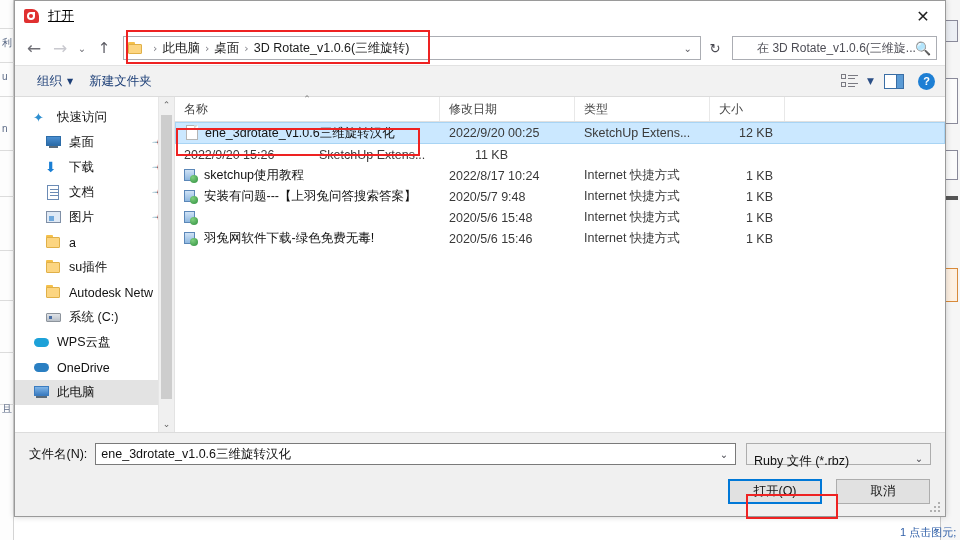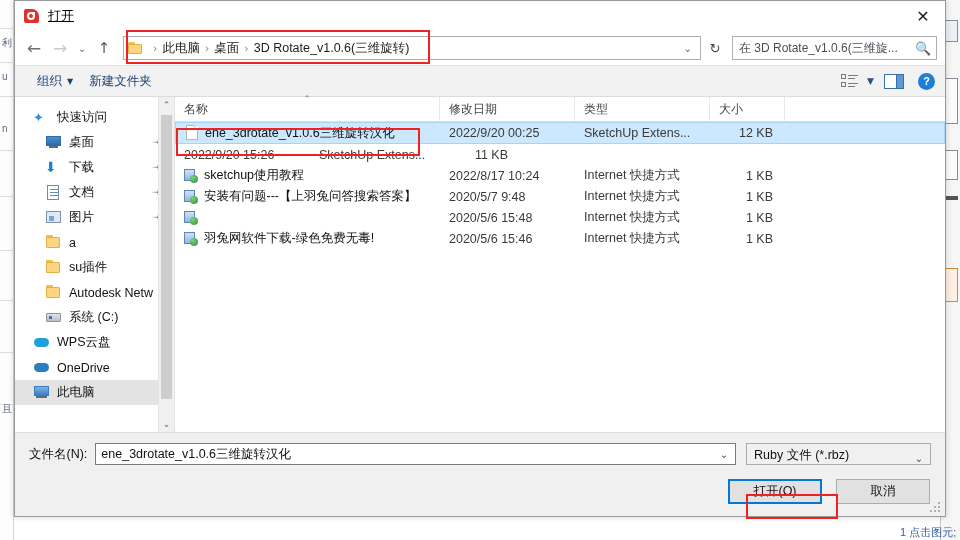--- a/index.html
+++ b/index.html
@@ -132,21 +132,21 @@
   }
   .searchbox {
     flex: 0 0 205px; height: 24px;
     border: 1px solid #abadb3; background: #fff;
     display: flex; align-items: center;
     padding: 0 4px 0 6px; margin-left: 6px;
     overflow: hidden;
   }
   .searchbox .txt {
     flex: 1 1 auto; color: #4d4d55; font-size: 12px;
-    white-space: nowrap; overflow: hidden; text-overflow: ellipsis;
+    white-space: nowrap; overflow: hidden; text-overflow: ellipsis; text-align: right;
   }
   .searchbox .mag {
     flex: 0 0 16px; color: #4a5a7a; font-size: 13px;
     text-align: right; font-family: "DejaVu Sans", sans-serif;
   }
 
   
   .cmdbar {
     height: 32px; flex: 0 0 32px;
     background: #f2f2f2;
@@ -320,21 +320,21 @@
     flex: 1 1 auto; height: 22px; background: #fff;
     border: 1px solid #7a7a7a;
     display: flex; align-items: center;
     padding: 0 2px 0 5px; min-width: 0;
   }
   .fn-input .val { flex: 1 1 auto; font-size: 12.5px; color: #111; white-space: nowrap; overflow: hidden; }
   .fn-input .cv { flex: 0 0 18px; text-align: center; color: #4a4a52; font-size: 10px; font-family: "DejaVu Sans", sans-serif; }
   .ft-select {
     flex: 0 0 185px; height: 22px; margin-left: 10px;
     background: #f0f0f0; border: 1px solid #adadad;
-    display: flex; align-items: flex-end; padding: 9px 2px 0 7px;
+    display: flex; align-items: flex-start; padding: 9px 2px 0 7px;
   }
   .ft-select .val { flex: 1 1 auto; font-size: 12.5px; color: #111; white-space: nowrap; overflow: hidden; }
   .ft-select .cv { flex: 0 0 18px; text-align: center; color: #4a4a52; font-size: 10px; font-family: "DejaVu Sans", sans-serif; }
 
   .btn-row { display: flex; justify-content: flex-end; margin-top: 14px; gap: 14px; padding-right: 1px; }
   .btn {
     width: 94px; height: 25px;
     display: flex; align-items: center; justify-content: center;
     font-size: 12.5px; color: #111;
     background: #e1e1e1; border: 1px solid #adadad;

